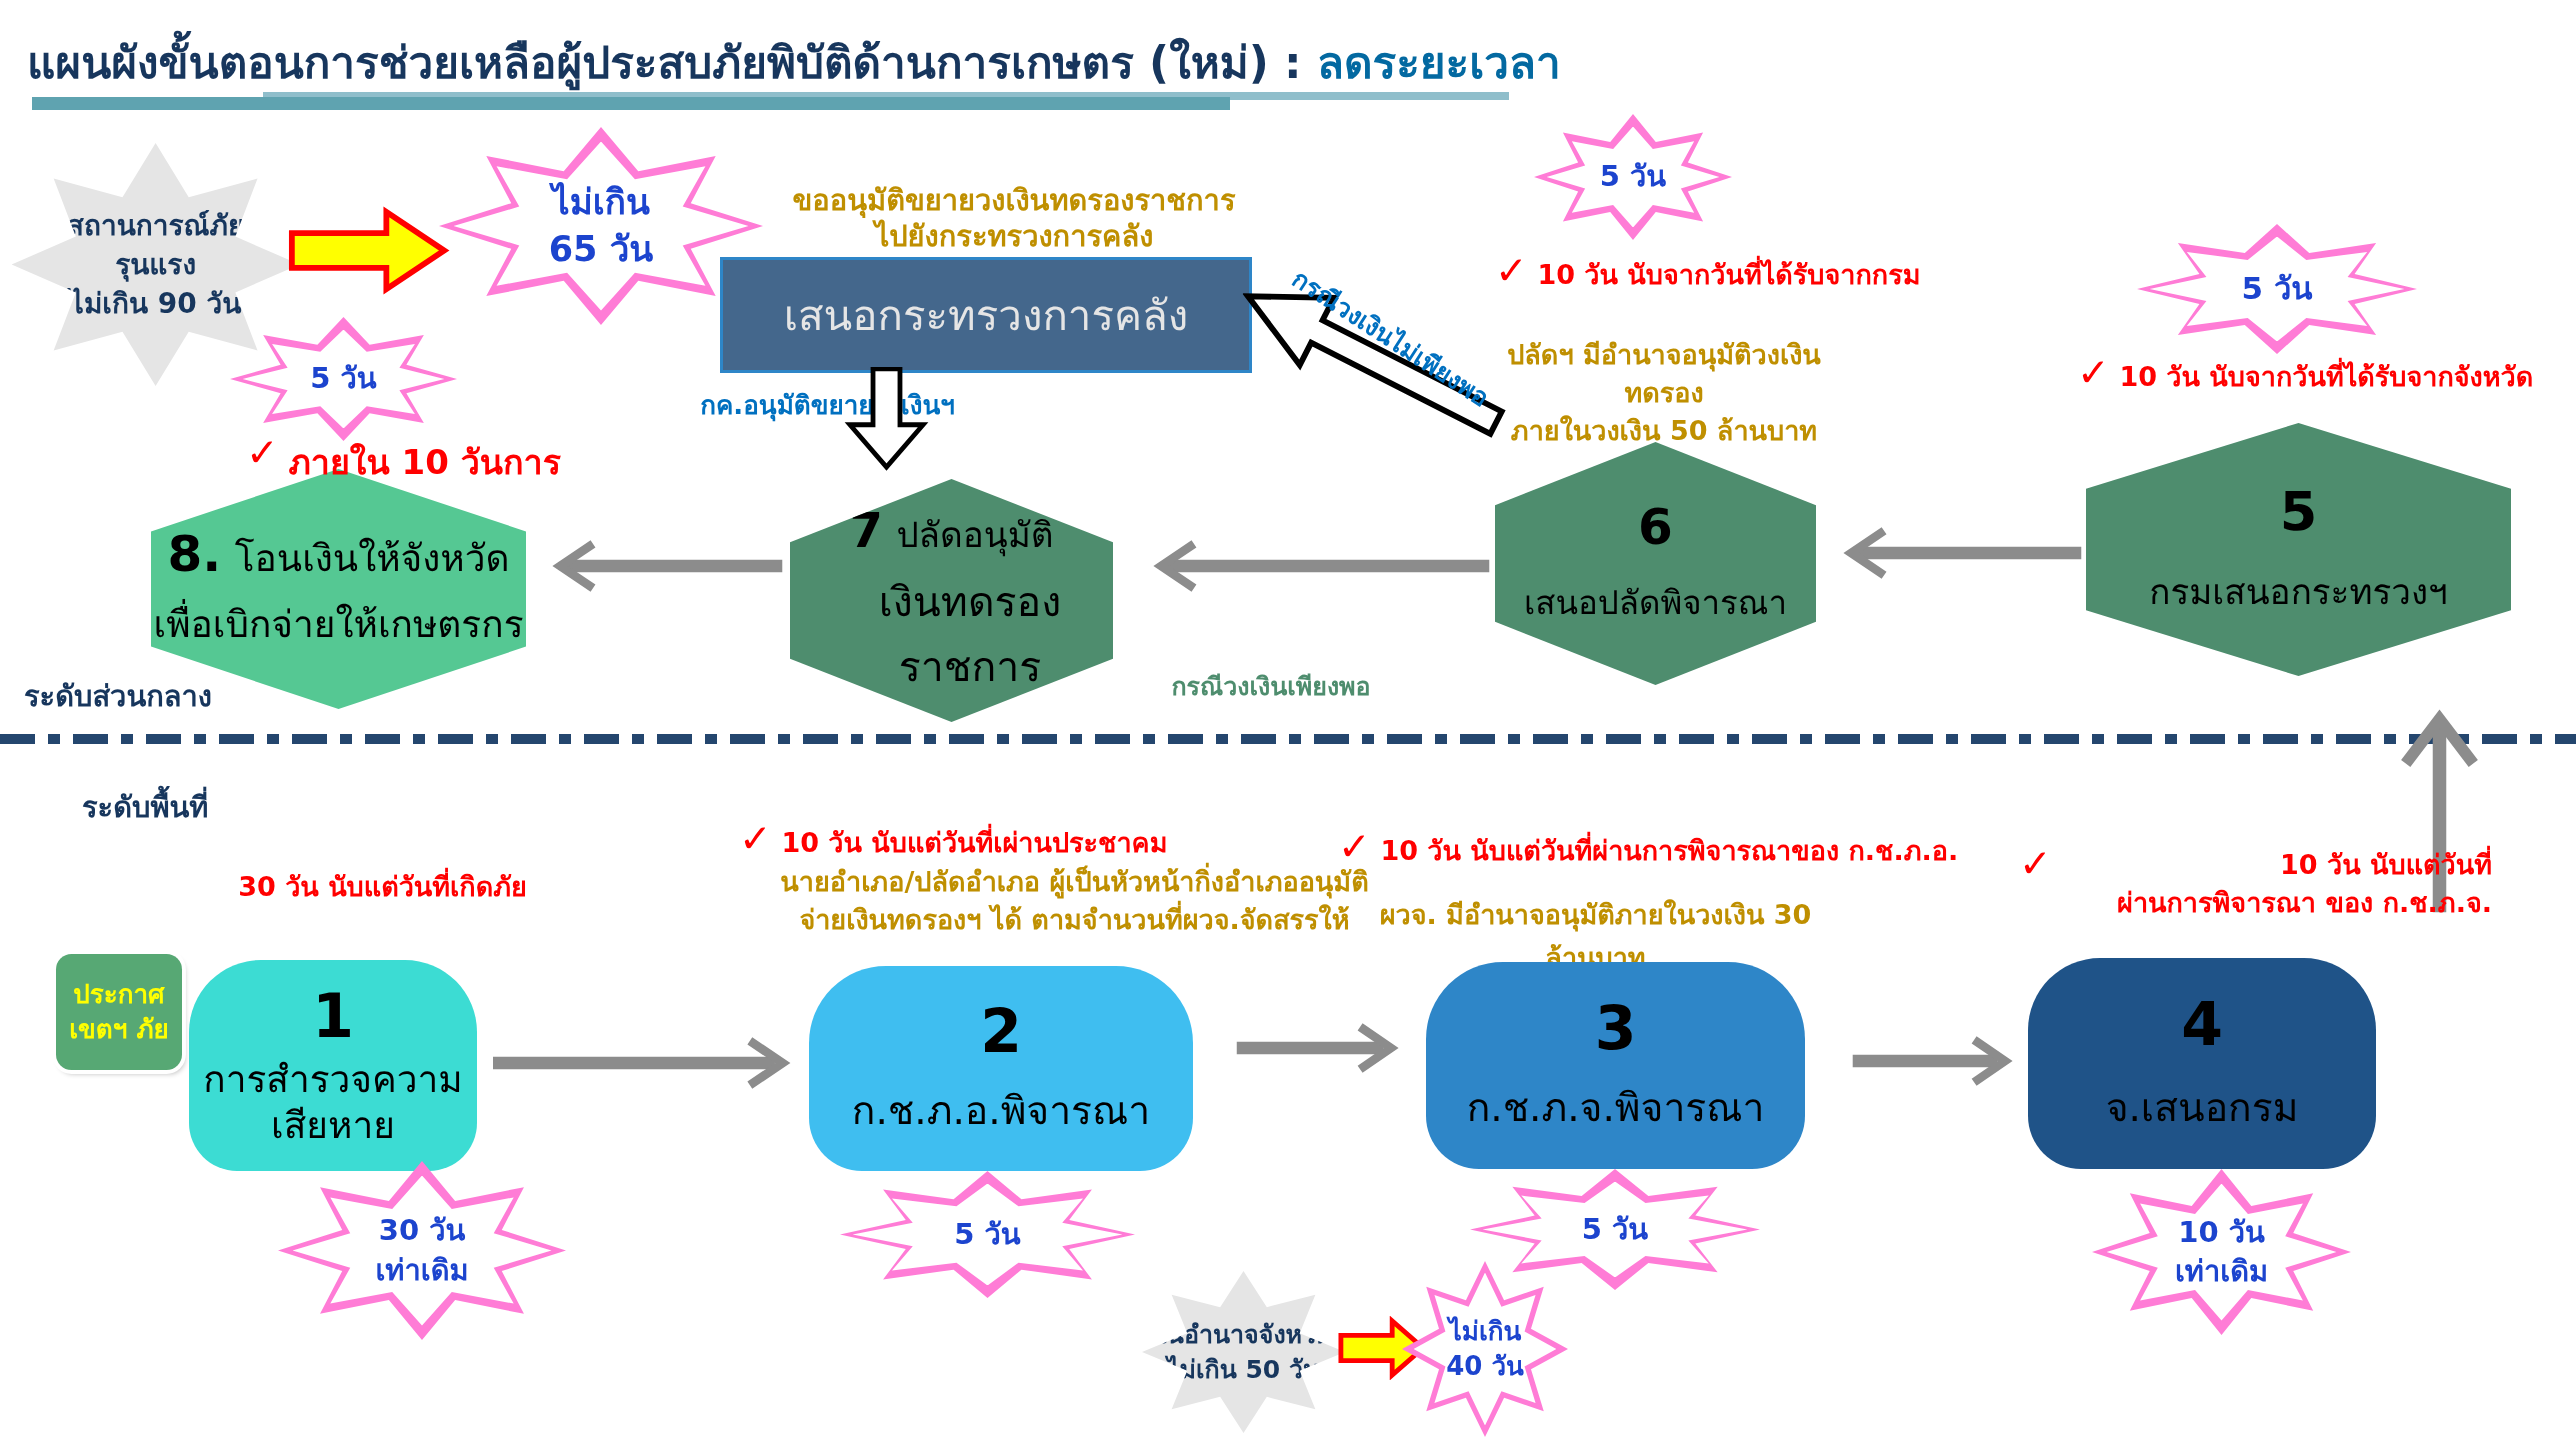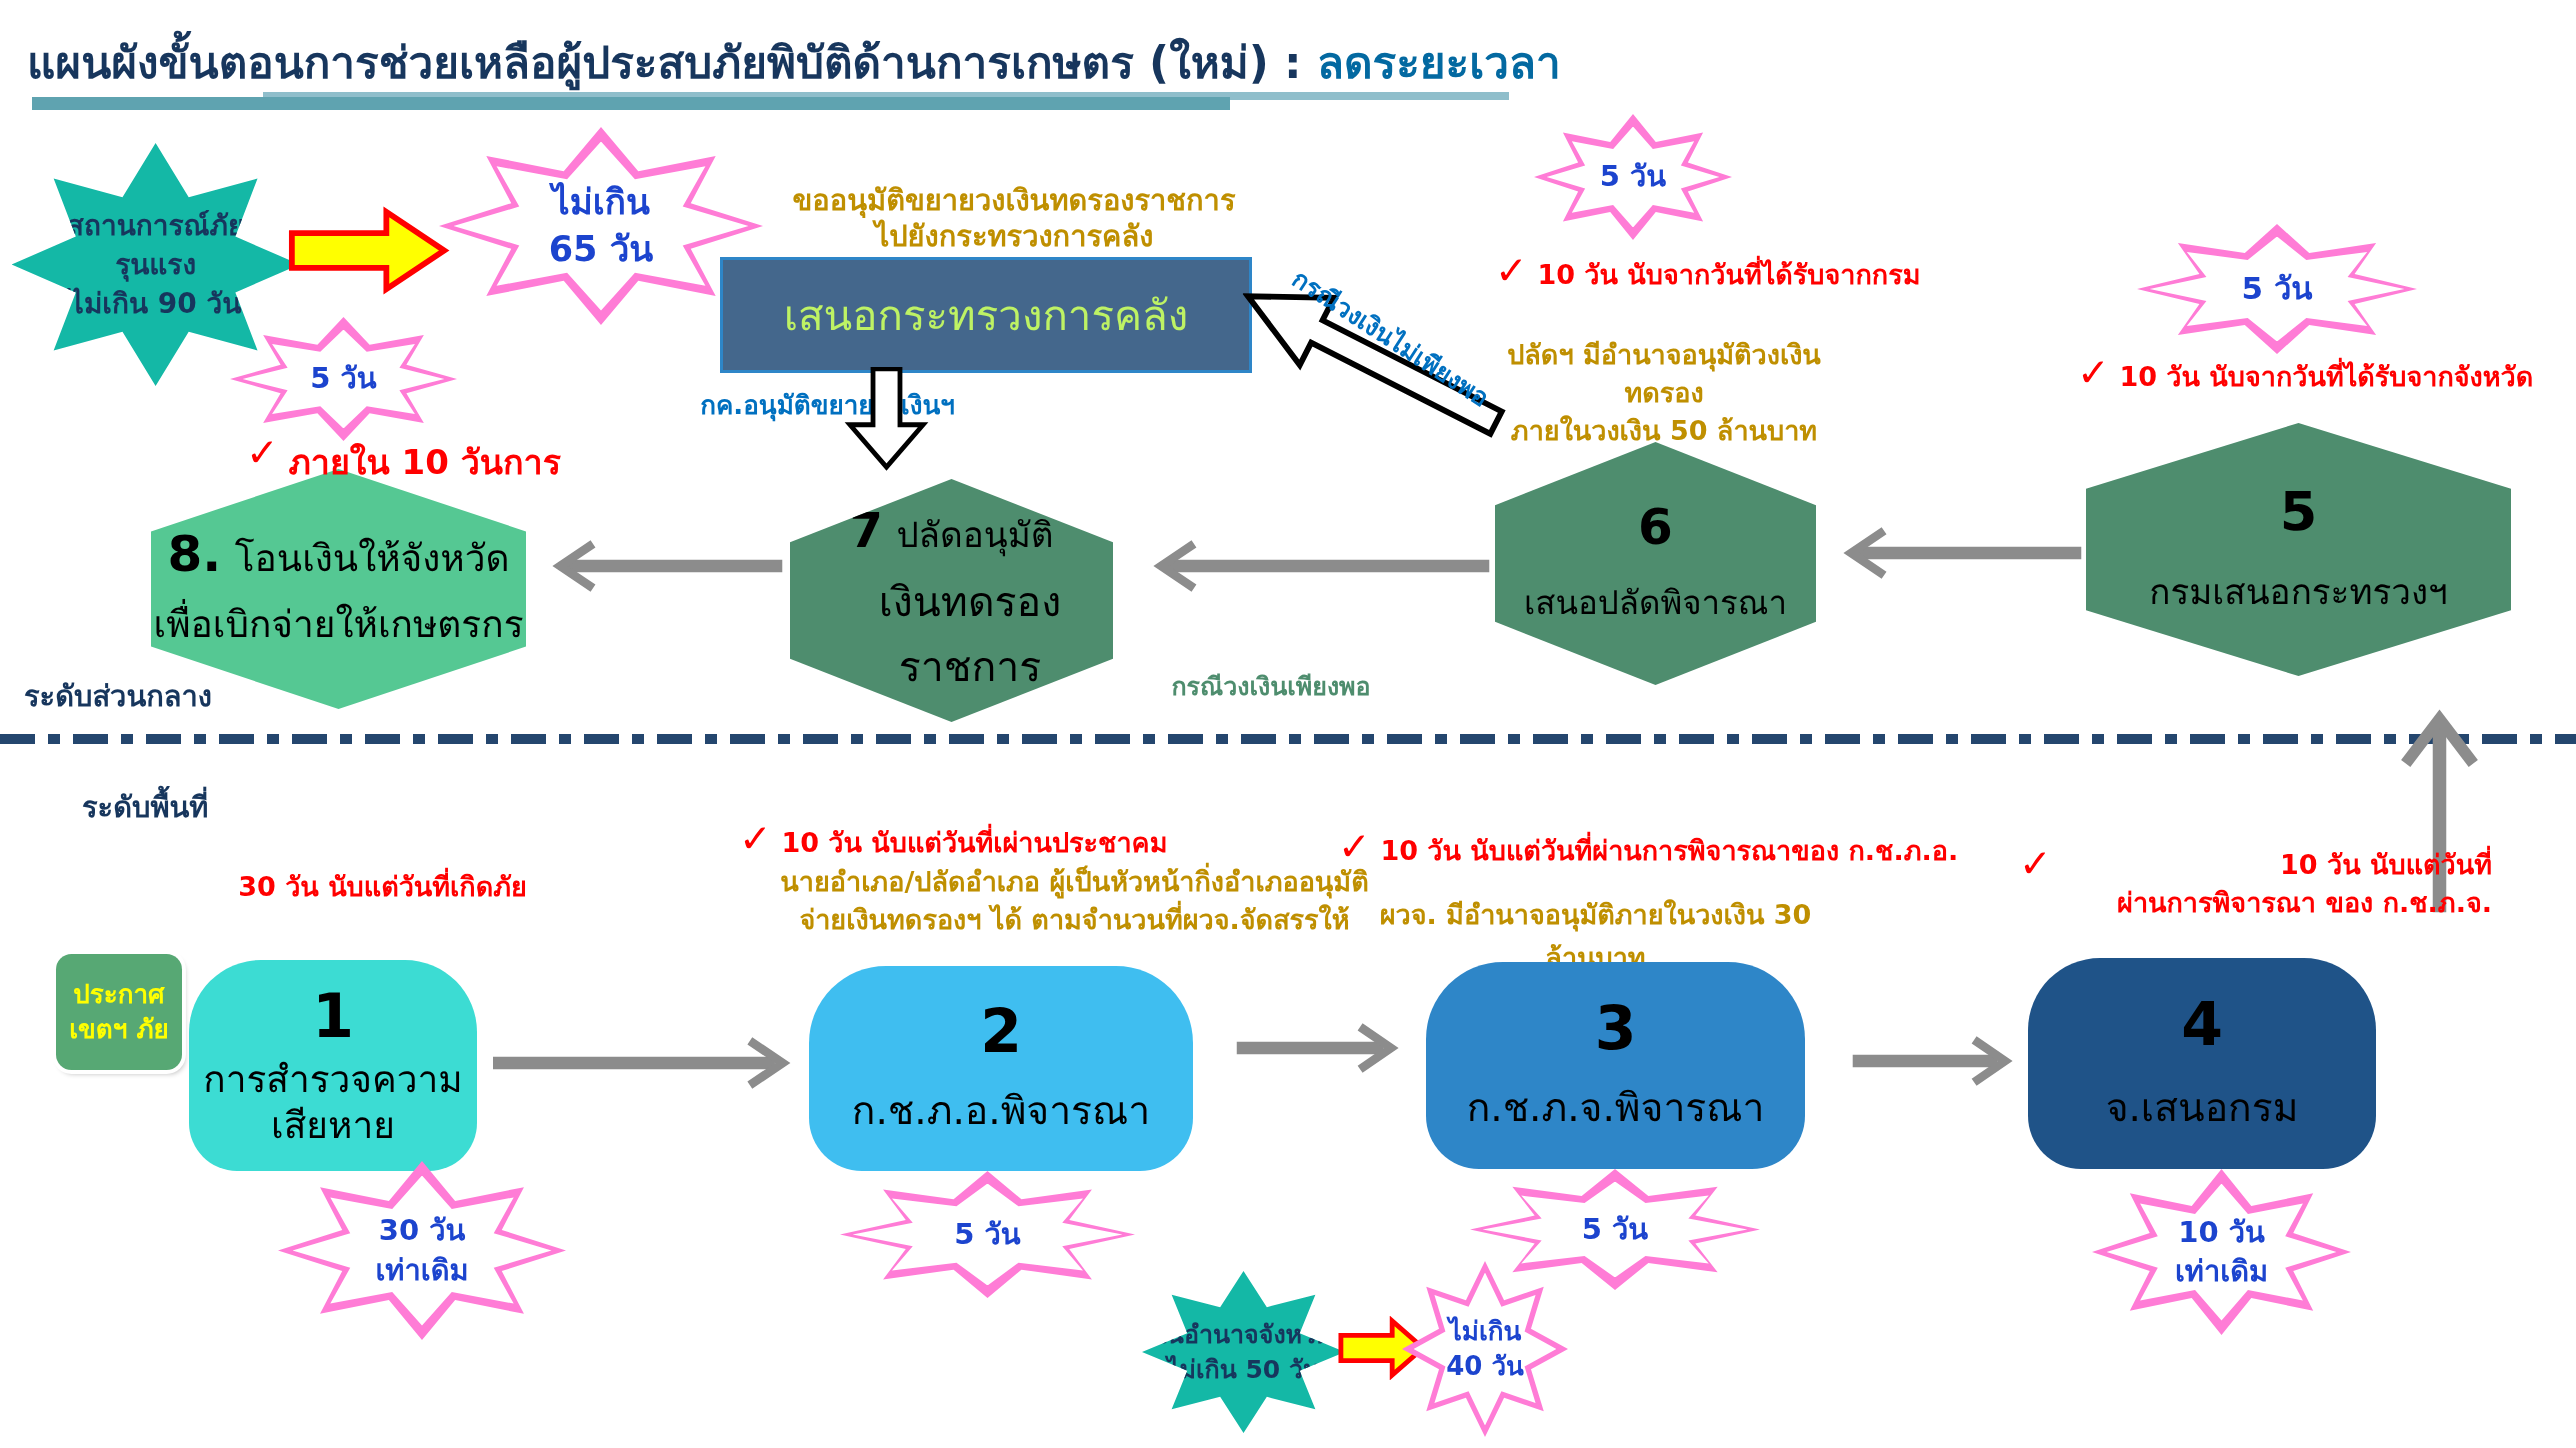--- a/index.html
+++ b/index.html
@@ -16,21 +16,21 @@
   .col{display:flex;flex-direction:column;align-items:center;justify-content:center;text-align:center;}
   .bold{font-weight:bold;}
   .red{color:#FF0000;font-weight:bold;}
   .brown{color:var(--brown);font-weight:bold;}
   .blue{color:#0070C0;font-weight:bold;}
   .navy{color:var(--navy);font-weight:bold;}
   .greent{color:var(--greenhex);font-weight:bold;}
   .star-o{position:absolute;inset:0;background:var(--pink);clip-path:var(--star8);}
   .star-i{position:absolute;inset:14.5px;background:#fff;clip-path:var(--star8);}
   .star-t{position:absolute;inset:0;display:flex;align-items:center;justify-content:center;text-align:center;color:var(--bluetxt);font-weight:bold;line-height:1.35;}
-  .ostar{clip-path:var(--star8);background:#14b8a6;color:var(--navy);font-weight:bold;line-height:1.4;}
+  .ostar{clip-path:var(--star8);background:#e5e5e5;color:var(--navy);font-weight:bold;line-height:1.4;}
   .hex{clip-path:polygon(50% 0,100% 26%,100% 74%,50% 100%,0 74%,0 26%);background:var(--greenhex);color:#000;}
   .step{display:flex;flex-direction:column;align-items:center;justify-content:center;text-align:center;color:#000;}
   .chk{display:flex;align-items:flex-start;gap:9.7px;}
   .chkmark{color:#FF0000;font-size:39px;font-weight:bold;line-height:0.9;}
   .num{font-weight:bold;color:#000;}
   .rowbase{display:flex;align-items:baseline;gap:13.5px;justify-content:center;}
 </style>
 </head>
 <body>
 
@@ -53,21 +53,21 @@
   <div class="abs" style="left:439px;top:127px;width:324px;height:198px;">
     <div class="star-o"></div>
     <div class="star-i"></div>
     <div class="star-t pre" style="font-size:35px;">ไม่เกิน
 65 วัน</div>
   </div>
 
   <div class="abs brown ctr pre" style="left:763px;top:182px;width:502px;font-size:29px;line-height:1.25;">ขออนุมัติขยายวงเงินทดรองราชการ
 ไปยังกระทรวงการคลัง</div>
 
-  <div class="abs ctr" style="left:720px;top:257px;width:526px;height:110px;background:#44678C;border:3.9px solid #2E86C8;color:#bef264;font-size:42px;">เสนอกระทรวงการคลัง</div>
+  <div class="abs ctr" style="left:720px;top:257px;width:526px;height:110px;background:#44678C;border:3.9px solid #2E86C8;color:#e5e5e5;font-size:42px;">เสนอกระทรวงการคลัง</div>
 
   <div class="abs blue" style="left:697px;top:384px;width:261px;font-size:26px;text-align:center;">กค.อนุมัติขยายวงเงินฯ</div>
   <svg class="abs" style="left:842px;top:367px;" width="89" height="104" viewBox="0 0 92 108">
     <polygon points="32,2 60,2 60,60 84,60 46,104 8,60 32,60" fill="#ffffff" stroke="#000000" stroke-width="5"></polygon>
   </svg>
 
   <svg class="abs" style="left:1227px;top:316px;transform:rotate(27deg);" width="290" height="87" viewBox="0 0 300 90">
     <polygon points="294,32 86,32 86,6 6,45 86,84 86,58 294,58" fill="#ffffff" stroke="#000000" stroke-width="6"></polygon>
   </svg>
   <div class="abs blue" style="left:1306px;top:259px;width:328px;font-size:25px;transform:rotate(33deg);transform-origin:left top;">กรณีวงเงินไม่เพียงพอ</div>

